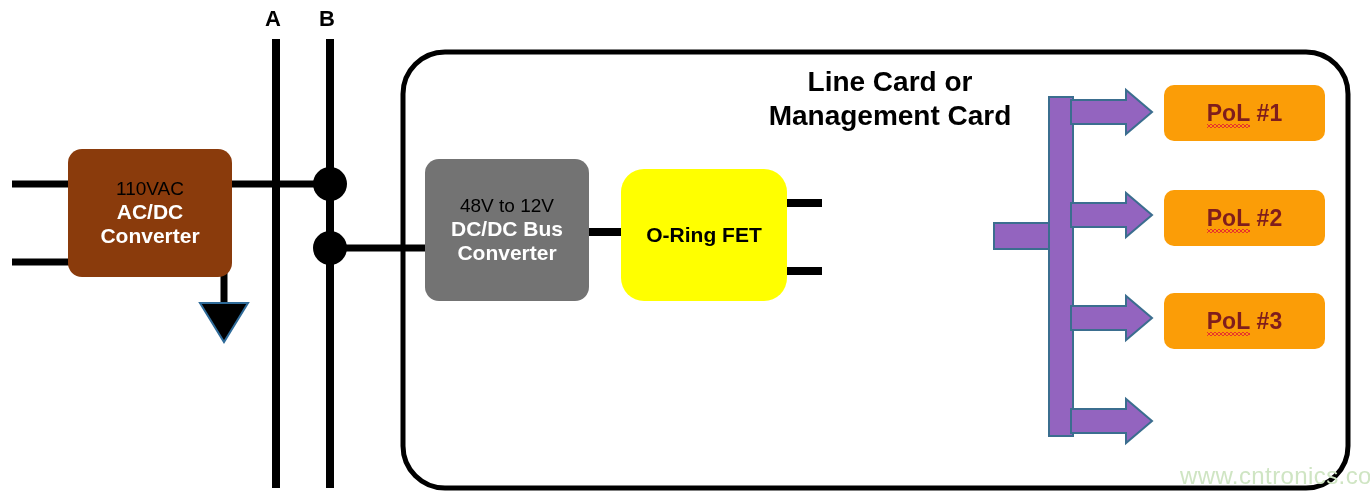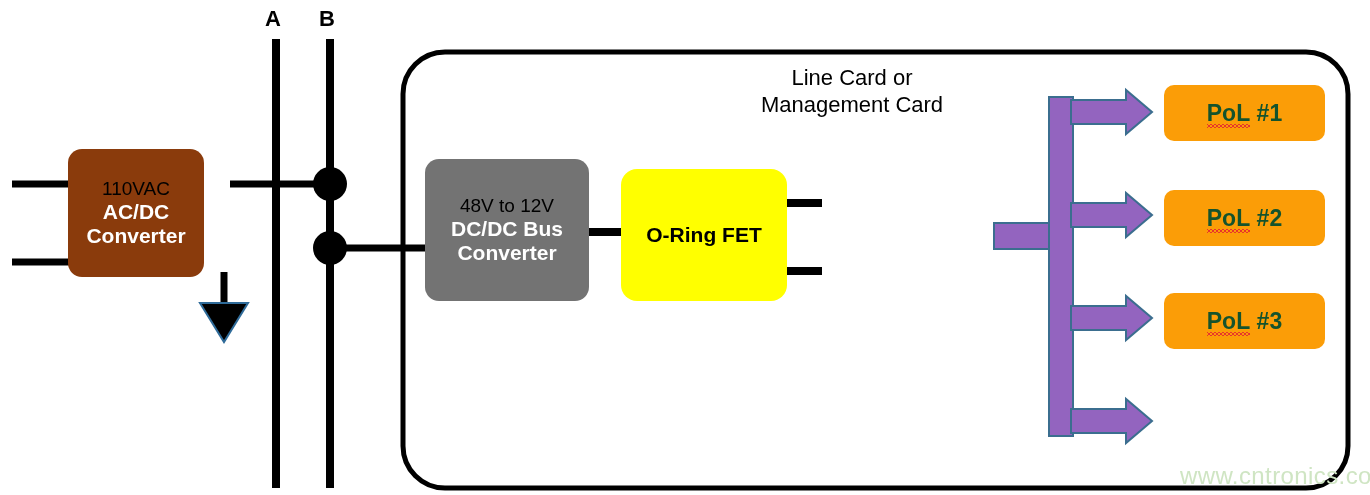--- a/index.html
+++ b/index.html
@@ -40,47 +40,47 @@
     color: #000000;
   }
   .blk .main {
     font-size: 21px;
     font-weight: bold;
     color: #ffffff;
   }
   .blk.yellow .main { color: #000000; }
 
   #acdc-block {
-    left: 68px; top: 149px; width: 136px; height: 128px;
+    left: 68px; top: 149px; width: 164px; height: 128px;
     background: #8a3b0c; border-radius: 14px;
   }
   #dcdc-block {
     left: 425px; top: 159px; width: 164px; height: 142px;
     background: #737373; border-radius: 14px; justify-content: center;
   }
   #oring-block {
     left: 621px; top: 169px; width: 166px; height: 132px;
-    background: #ffff00; border-radius: 16px;
+    background: #ffff00; border-radius: 23px;
   }
   #hotswap-block {
     left: 818px; top: 169px; width: 163px; height: 132px;
     background: #0071c5; border-radius: 16px;
   }
   .pol-block {
     left: 1164px; width: 161px; height: 56px;
     background: #fb9d07; border-radius: 10px;
   }
   #pol-1 { top: 85px; }
   #pol-2 { top: 190px; }
   #pol-3 { top: 293px; align-items: center; }
   #pol-4 { top: 396px; }
   .pol-block .main {
     font-size: 23px;
     font-weight: bold;
-    color: #14532d;
+    color: #7f1d1d;
   }
   .misspelled {
     position: relative;
     display: inline-block;
   }
   .misspelled::after {
     content: "";
     position: absolute;
     left: 0; right: 0; bottom: -2px;
     height: 4px;
@@ -93,24 +93,24 @@
   .bus-label {
     position: absolute;
     font-size: 22px;
     font-weight: bold;
     color: #000000;
   }
   #bus-label-a { left: 265px; top: 6px; }
   #bus-label-b { left: 319px; top: 6px; }
   #card-title {
     position: absolute;
-    left: 652px; top: 65px; width: 400px;
+    left: 690px; top: 65px; width: 400px;
     text-align: center;
-    font-size: 22px;
-    font-weight: normal;
+    font-size: 28px;
+    font-weight: bold;
     color: #000000;
     line-height: 1.22;
   }
   #watermark {
     position: absolute;
     left: 1180px; top: 462px;
     font-size: 24px;
     color: #cfe5c3;
     letter-spacing: 0.4px;
     white-space: nowrap;

